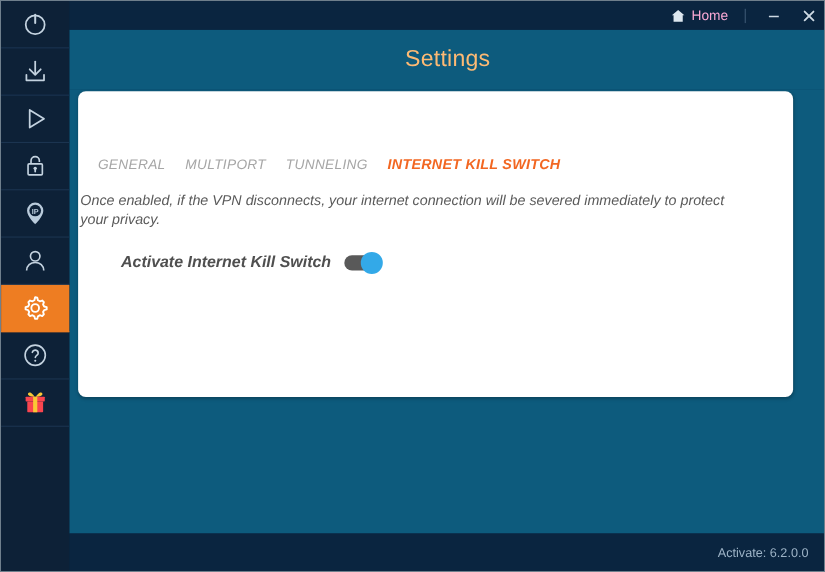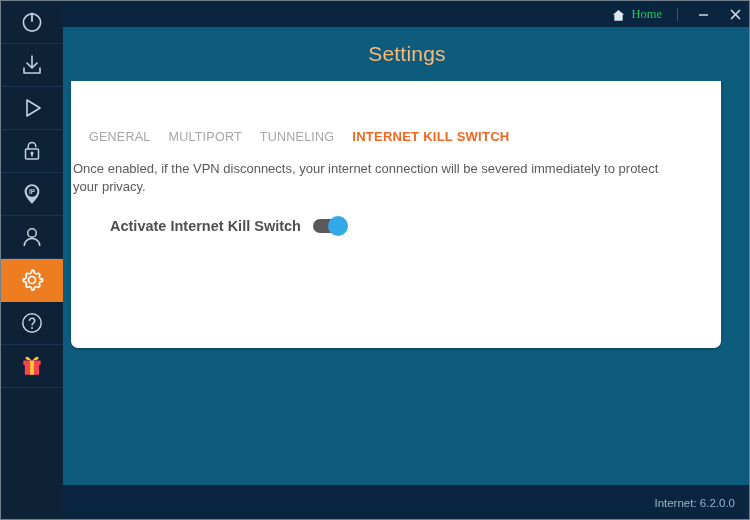--- a/index.html
+++ b/index.html
@@ -51,25 +51,24 @@
     background: #0a2540;
     display: flex;
     align-items: center;
     justify-content: flex-end;
     z-index: 20;
   }
   #home-btn {
     display: flex;
     align-items: flex-end;
     gap: 6px;
-    color: #22c55e;
+    color: #f9a8d4;
     font-size: 12.5px;
     cursor: pointer;
     padding: 0 6px;
-    font-family: Liberation Serif, serif;
   }
   #home-btn svg { display: block; }
   .tb-divider {
     width: 1px;
     height: 13px;
     background: #3c5873;
     margin: 0 9px;
   }
   .win-btn {
     width: 32px;
@@ -107,28 +106,29 @@
     left: 62px; top: 80px;
     width: 688px;
     height: 404px;
     background: #0d5b7d;
     z-index: 5;
   }
 
   
   #card {
     position: absolute;
-    left: 70px; top: 69px;
+    left: 70px; top: 82px;
     width: 650px;
     height: 278px;
     background: #ffffff;
     border-radius: 7px;
     z-index: 8;
     box-shadow: 0 1px 3px rgba(0,0,0,.25);
     overflow: hidden;
+    font-style: italic;
   }
 
   #tabs {
     display: flex;
     align-items: flex-end;
     gap: 18px;
     padding: 14px 18px 0 18px;
   }
   .tab {
     font-size: 12.5px;
@@ -345,16 +345,16 @@
     <div id="toggle-row">
       <div id="toggle-label">Activate Internet Kill Switch</div>
       <div class="switch">
         <div class="knob"></div>
       </div>
     </div>
 
   </div>
 
   <div id="footer">
-    <div id="version">Internet: 6.2.0.0</div>
+    <div id="version">Activate: 6.2.0.0</div>
   </div>
 
 </div>
 
 </body></html>

